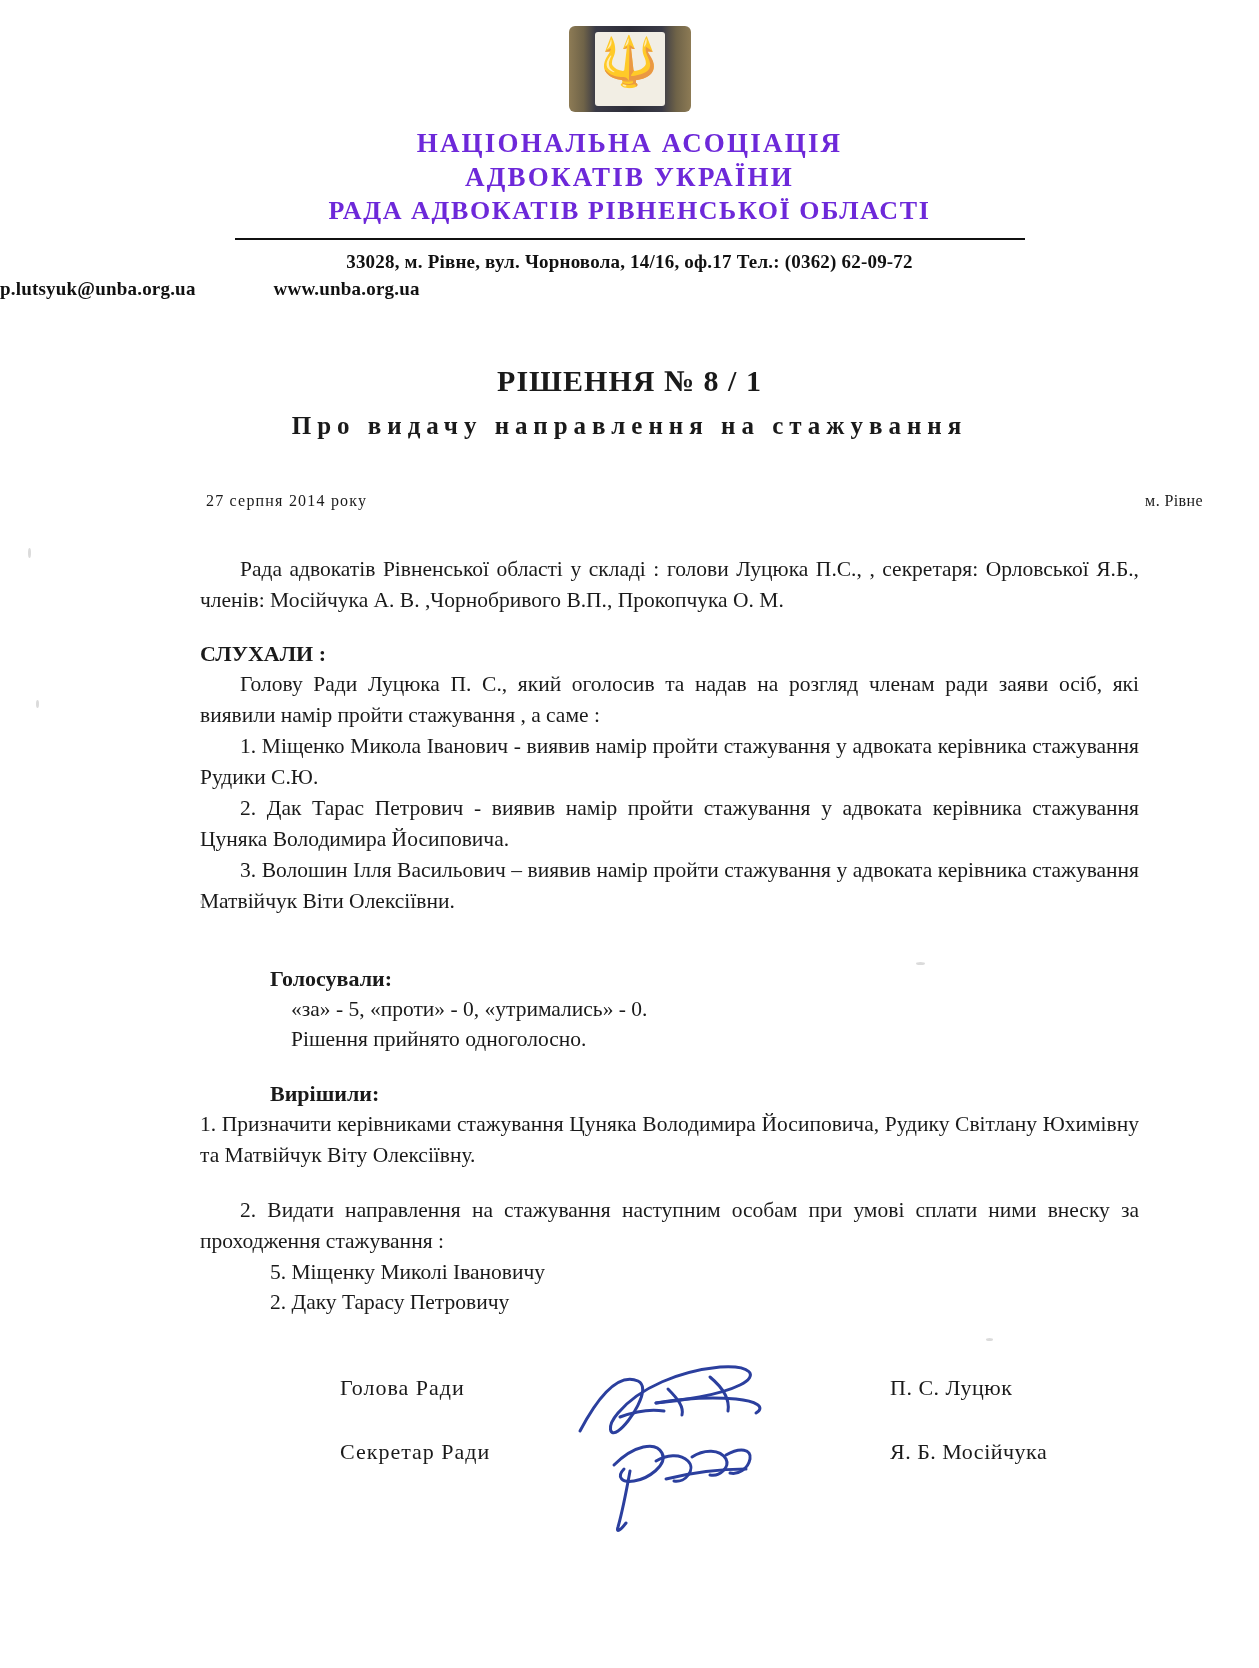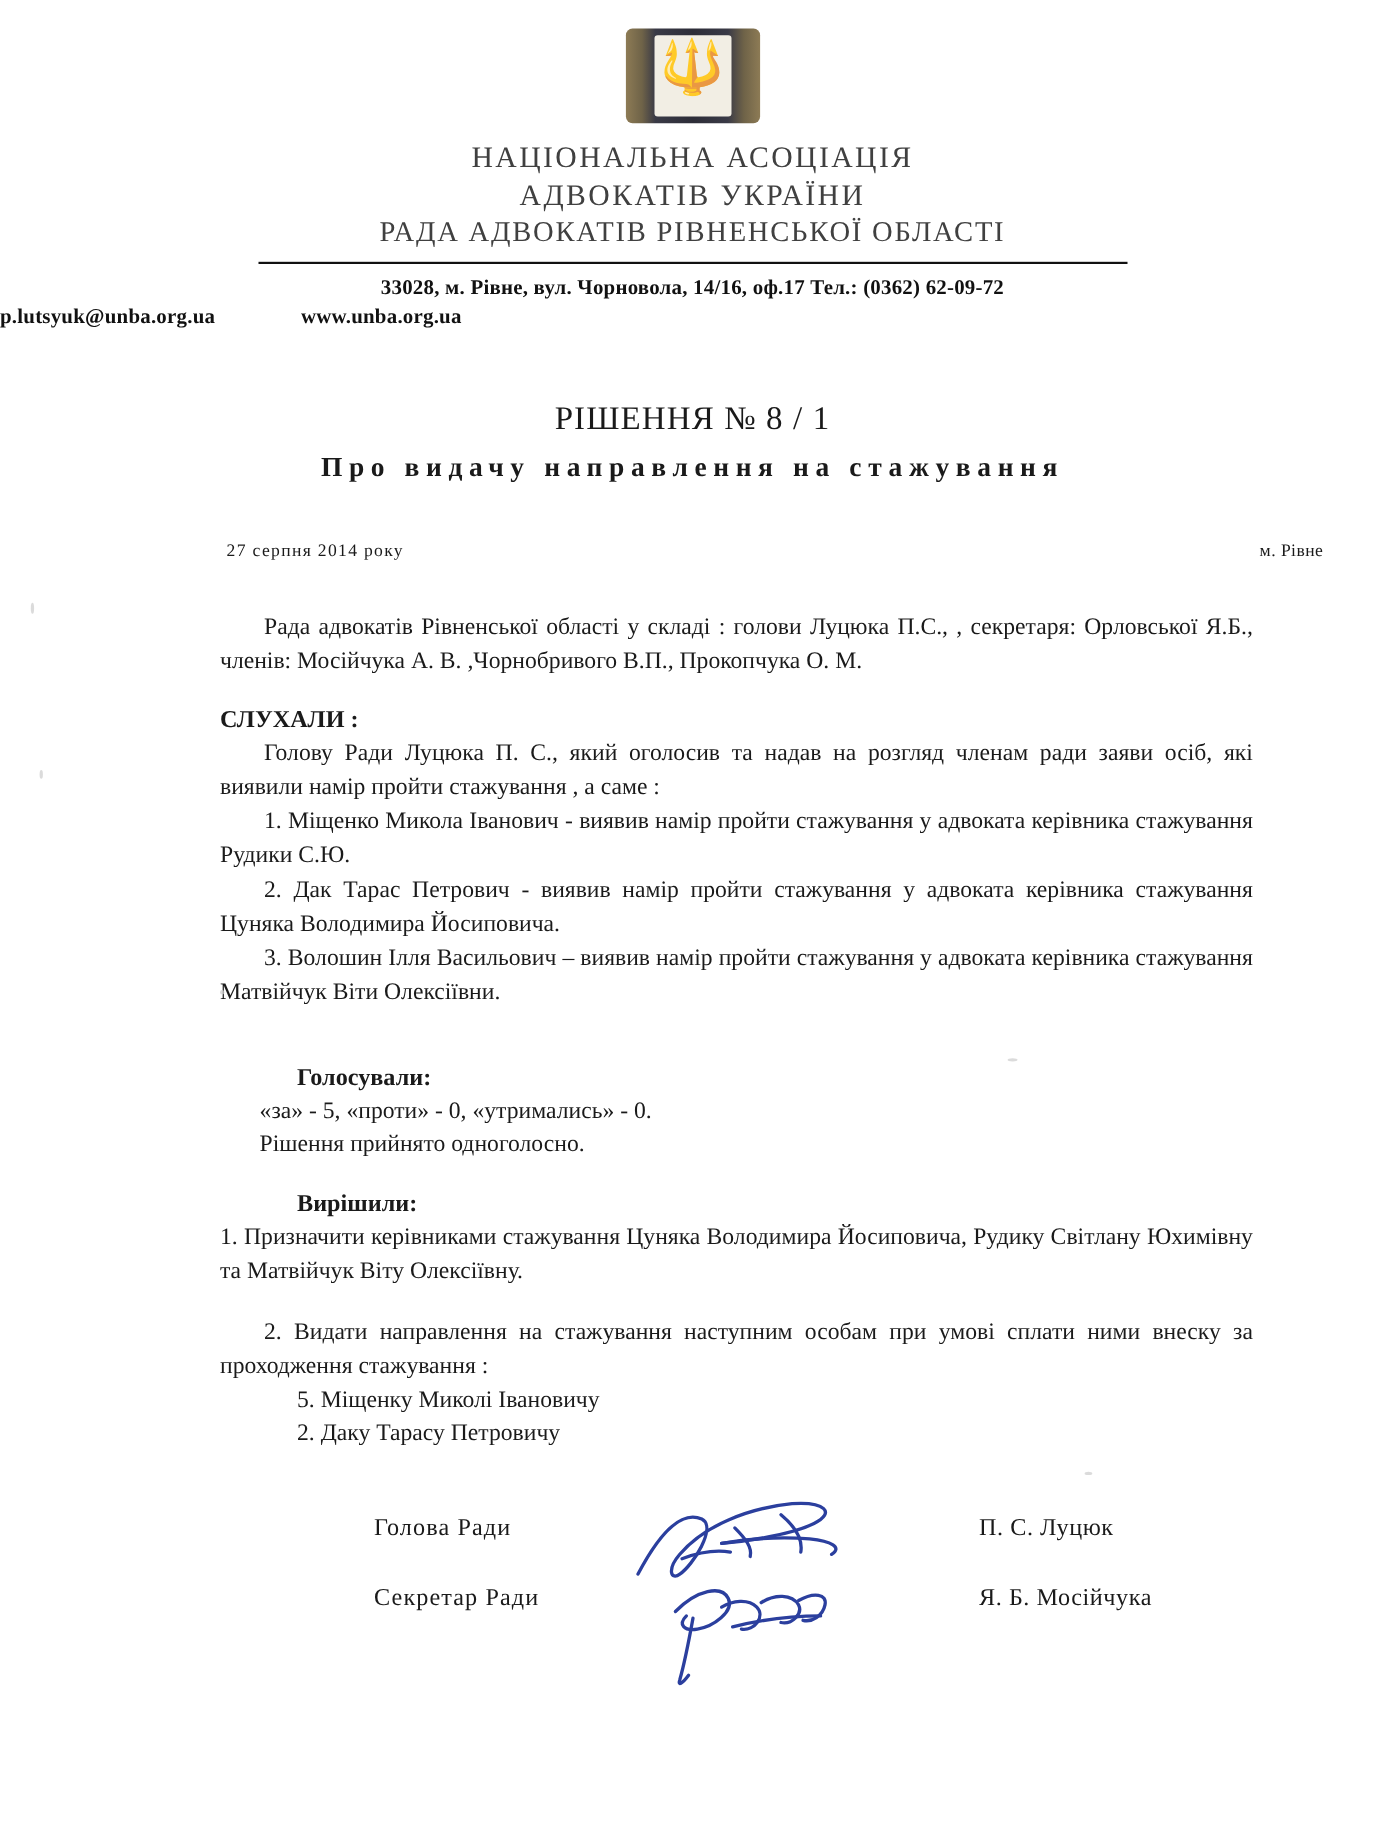--- a/index.html
+++ b/index.html
@@ -51,25 +51,25 @@
   .emblem .trident {
     position: absolute;
     left: 0; right: 0; top: 12px;
     font-size: 48px;
     line-height: 48px;
     color: #2f2f3a;
     text-align: center;
   }
   .org-line {
     font-family: "Liberation Serif", serif;
-    font-weight: normal;
+    font-weight: bold;
     letter-spacing: 2.2px;
     font-size: 27px;
     line-height: 34px;
-    color: #404040;
+    color: #6d28d9;
   }
   .org-line.l3 {
     font-size: 26px;
     letter-spacing: 1.6px;
   }
   .rule {
     width: 790px;
     height: 2px;
     background: #111;
     margin: 10px auto 8px auto;
@@ -85,21 +85,21 @@
     display: flex;
     justify-content: flex-start;
     gap: 78px;
     font-weight: bold;
   }
 
   
   .doc-title {
     text-align: center;
     font-size: 30px;
-    font-weight: normal;
+    font-weight: bold;
     letter-spacing: 1px;
     margin-top: 62px;
   }
   .doc-subtitle {
     text-align: center;
     font-size: 25px;
     font-weight: bold;
     letter-spacing: 6px;
     margin-top: 14px;
   }
@@ -127,21 +127,21 @@
     font-weight: bold;
     font-size: 22px;
     margin-top: 22px;
   }
   .sub-head {
     font-weight: bold;
     font-size: 22px;
     margin-left: 70px;
   }
   .voted-lines {
-    margin-left: 36px;
+    margin-left: 91px;
   }
   .list-lines {
     margin-left: 70px;
   }
   .tight { line-height: 30px; }
 
   
   .sign-area {
     margin: 58px 0 0 0;
     position: relative;

